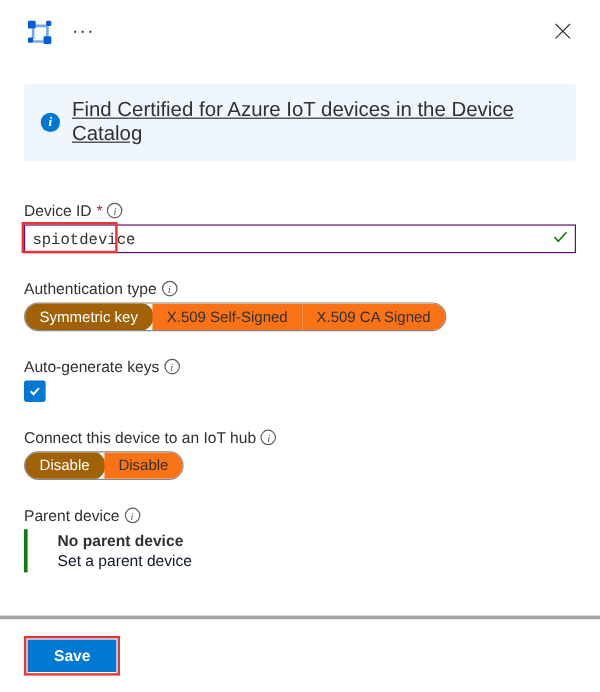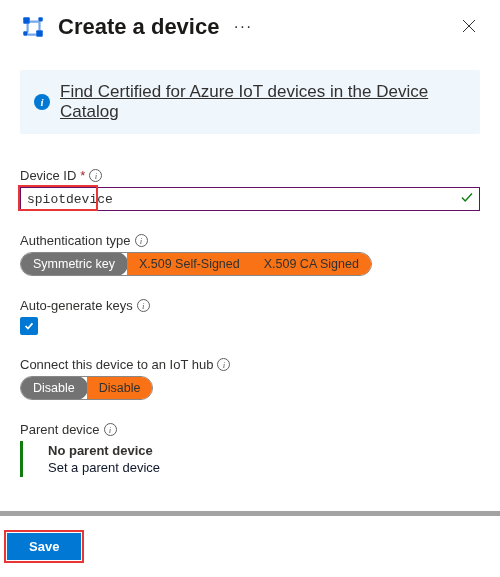--- a/index.html
+++ b/index.html
@@ -145,21 +145,21 @@
     padding: 3px 12px;
     font-size: 12.5px;
     display: flex;
     align-items: center;
     cursor: pointer;
     background: #f97316;
     color: #323130;
     white-space: nowrap;
   }
   .pill.selected {
-    background: #737373;
+    background: #a16207;
     color: #fff;
     border-radius: 14px;
     margin: -1px;
     padding: 4px 13px;
   }
   .checkbox {
     width: 18px; height: 18px;
     background: #0078d4;
     border-radius: 2px;
     display: flex;
@@ -175,22 +175,22 @@
   }
   .parent-none { font-weight: 600; }
   .parent-link {
     color: #0f172a;
     cursor: pointer;
     font-size: 13px;
     margin-top: 2px;
     display: inline-block;
   }
   .footer {
-    border-top: 5px solid #a3a3a3;
-    padding: 14px 4px;
+    border-top: 3px solid #a3a3a3;
+    padding: 14px 20px;
   }
   .save-wrap {
     display: inline-block;
     border: 2px solid #e83535;
     padding: 1px;
   }
   .save-btn {
     background: #0078d4;
     color: #fff;
     border: none;
@@ -209,21 +209,20 @@
   <div class="header">
     <span class="header-icon">
       <svg viewBox="0 0 24 24" fill="currentColor">
         <rect x="3" y="3" width="6" height="6" rx="1"></rect>
         <rect x="15" y="15" width="6" height="6" rx="1"></rect>
         <rect x="3" y="16" width="4" height="4" rx="1"></rect>
         <rect x="17" y="3" width="4" height="4" rx="1"></rect>
         <path d="M9 6h8v2H9zM6 9v8h2V9zM17 7v8h2V7zM7 18h8v2H7z" opacity=".55"></path>
       </svg>
     </span>
-    <span class="header-title">Create a device</span>
     <span class="header-more">···</span>
     <span class="header-spacer"></span>
     <span class="header-close">
       <svg width="14" height="14" viewBox="0 0 14 14">
           <path d="M1 1l12 12M13 1L1 13" stroke="#323130" stroke-width="1"></path>
         </svg>
     </span>
   </div>
 
   <div class="content">

